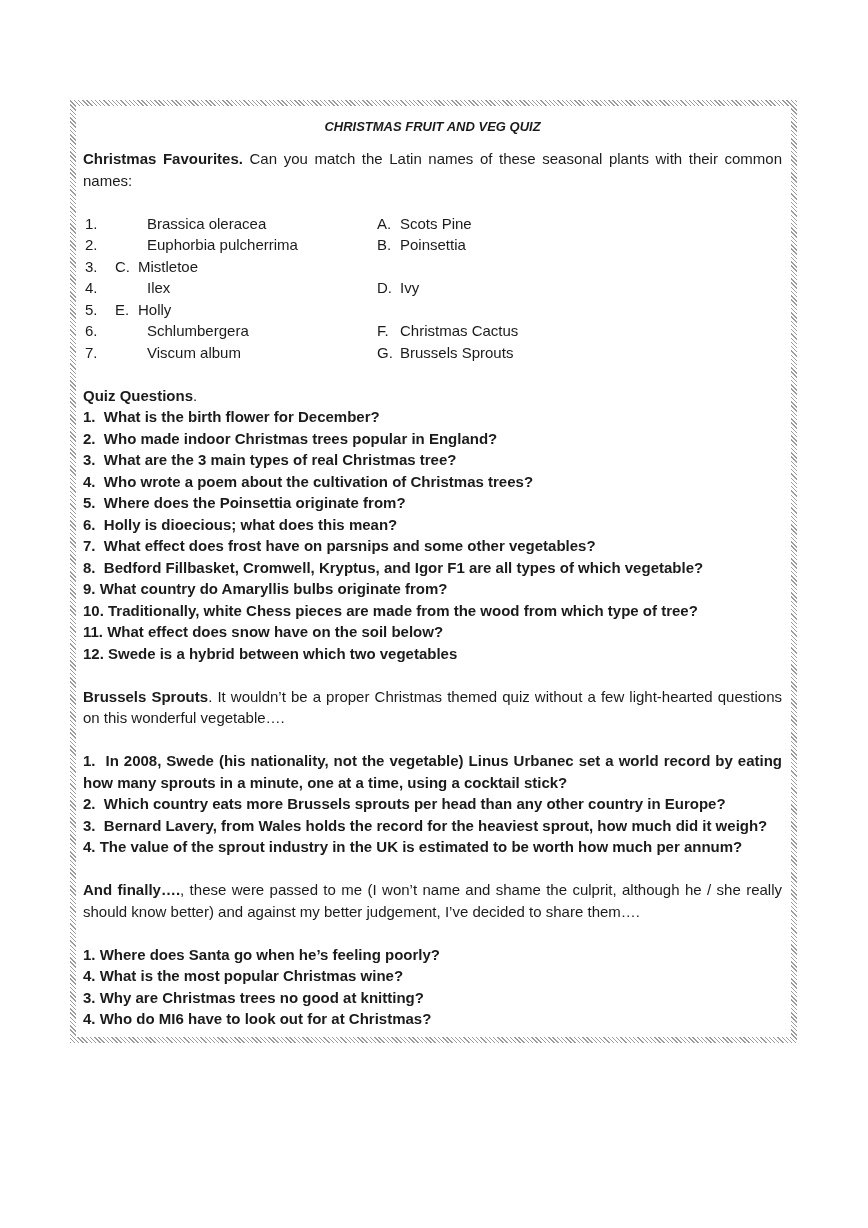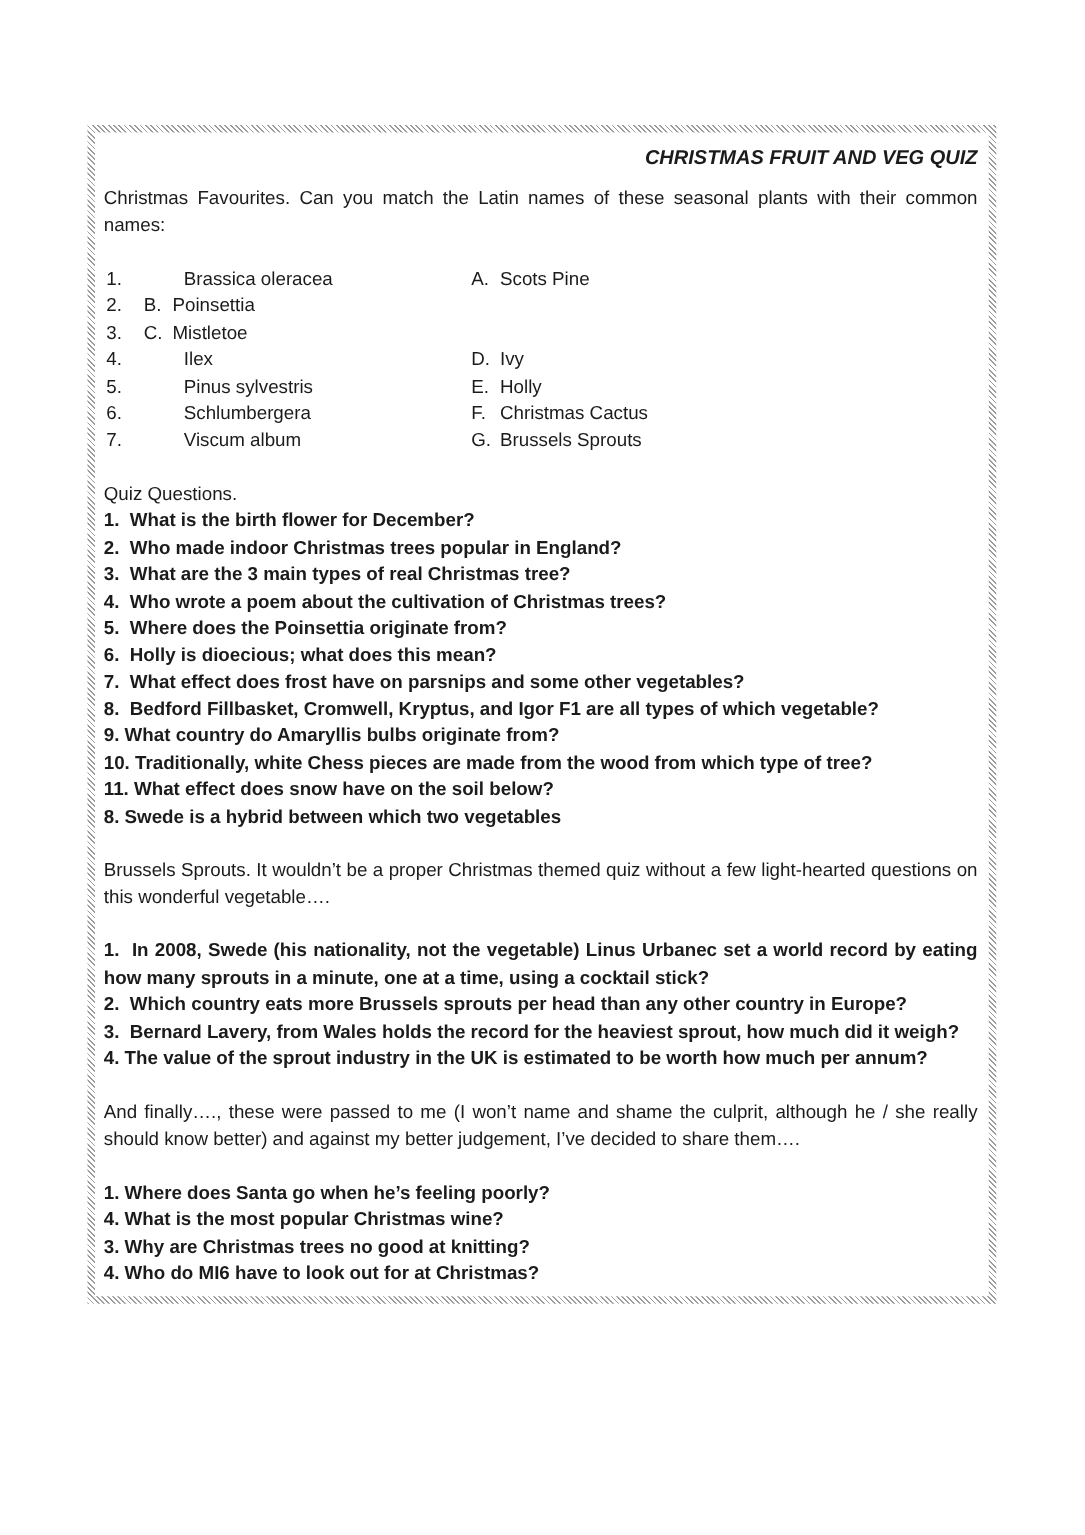--- a/index.html
+++ b/index.html
@@ -29,37 +29,37 @@
     background: #ffffff;
     width: 100%;
     height: 100%;
     box-sizing: border-box;
     padding: 7px 9px 0 7px;
     font-size: 15px;
     line-height: 21.5px;
     overflow: hidden;
   }
   .doc-title {
-    font-size: 16px;
+    font-size: 13px;
     font-weight: bold;
     font-style: italic;
-    text-align: right;
+    text-align: center;
     margin: 3px 0 10px 0;
     line-height: 22px;
   }
   .par { margin: 0; }
   .justify { text-align: justify; }
   .gap { margin-top: 21.5px; }
   .q-line {
     margin: 0;
     white-space: pre-wrap;
     text-align: justify;
     font-weight: bold;
   }
-  .lead { font-weight: normal; }
+  .lead { font-weight: bold; }
   .match-list { }
   .match-row { display: flex; }
   .m-num  { margin-left: 2px; width: 30px; flex: none; }
   .m-latin { width: 230px; flex: none; margin-left: 32px; }
   .m-letter { width: 23px; flex: none; }
   .m-common { flex: 1; }
 </style>
 </head>
 <body>
 
@@ -75,40 +75,40 @@
 
           <div class="match-row">
             <span class="m-num">1.</span>
             <span class="m-latin">Brassica oleracea</span>
             <span class="m-letter">A.</span>
             <span class="m-common">Scots Pine</span>
           </div>
 
           <div class="match-row">
             <span class="m-num">2.</span>
+            <span class="m-latin">Euphorbia pulcherrima</span>
             <span class="m-letter">B.</span>
             <span class="m-common">Poinsettia</span>
           </div>
 
           <div class="match-row">
             <span class="m-num">3.</span>
             <span class="m-letter">C.</span>
             <span class="m-common">Mistletoe</span>
           </div>
 
           <div class="match-row">
             <span class="m-num">4.</span>
             <span class="m-latin">Ilex</span>
             <span class="m-letter">D.</span>
             <span class="m-common">Ivy</span>
           </div>
 
           <div class="match-row">
             <span class="m-num">5.</span>
-            <span class="m-latin">Pinus sylvestris</span>
             <span class="m-letter">E.</span>
             <span class="m-common">Holly</span>
           </div>
 
           <div class="match-row">
             <span class="m-num">6.</span>
             <span class="m-latin">Schlumbergera</span>
             <span class="m-letter">F.</span>
             <span class="m-common">Christmas Cactus</span>
           </div>
@@ -140,21 +140,21 @@
             <p class="q-line">7.  What effect does frost have on parsnips and some other vegetables?</p>
 
             <p class="q-line">8.  Bedford Fillbasket, Cromwell, Kryptus, and Igor F1 are all types of which vegetable?</p>
 
             <p class="q-line">9. What country do Amaryllis bulbs originate from?</p>
 
             <p class="q-line">10. Traditionally, white Chess pieces are made from the wood from which type of tree?</p>
 
             <p class="q-line">11. What effect does snow have on the soil below?</p>
 
-            <p class="q-line">8. Swede is a hybrid between which two vegetables</p>
+            <p class="q-line">12. Swede is a hybrid between which two vegetables</p>
           </div>
       </div>
 
       <div class="gap">
         <p class="par justify"><b class="lead">Brussels Sprouts</b><span>.  It wouldn’t be a proper Christmas themed quiz without a few light-hearted questions on this wonderful vegetable….</span></p>
         <div class="gap">
 
             <p class="q-line">1.  In 2008, Swede (his nationality, not the vegetable) Linus Urbanec set a world record by eating how many sprouts in a minute, one at a time, using a cocktail stick?</p>
 
             <p class="q-line">2.  Which country eats more Brussels sprouts per head than any other country in Europe?</p>

